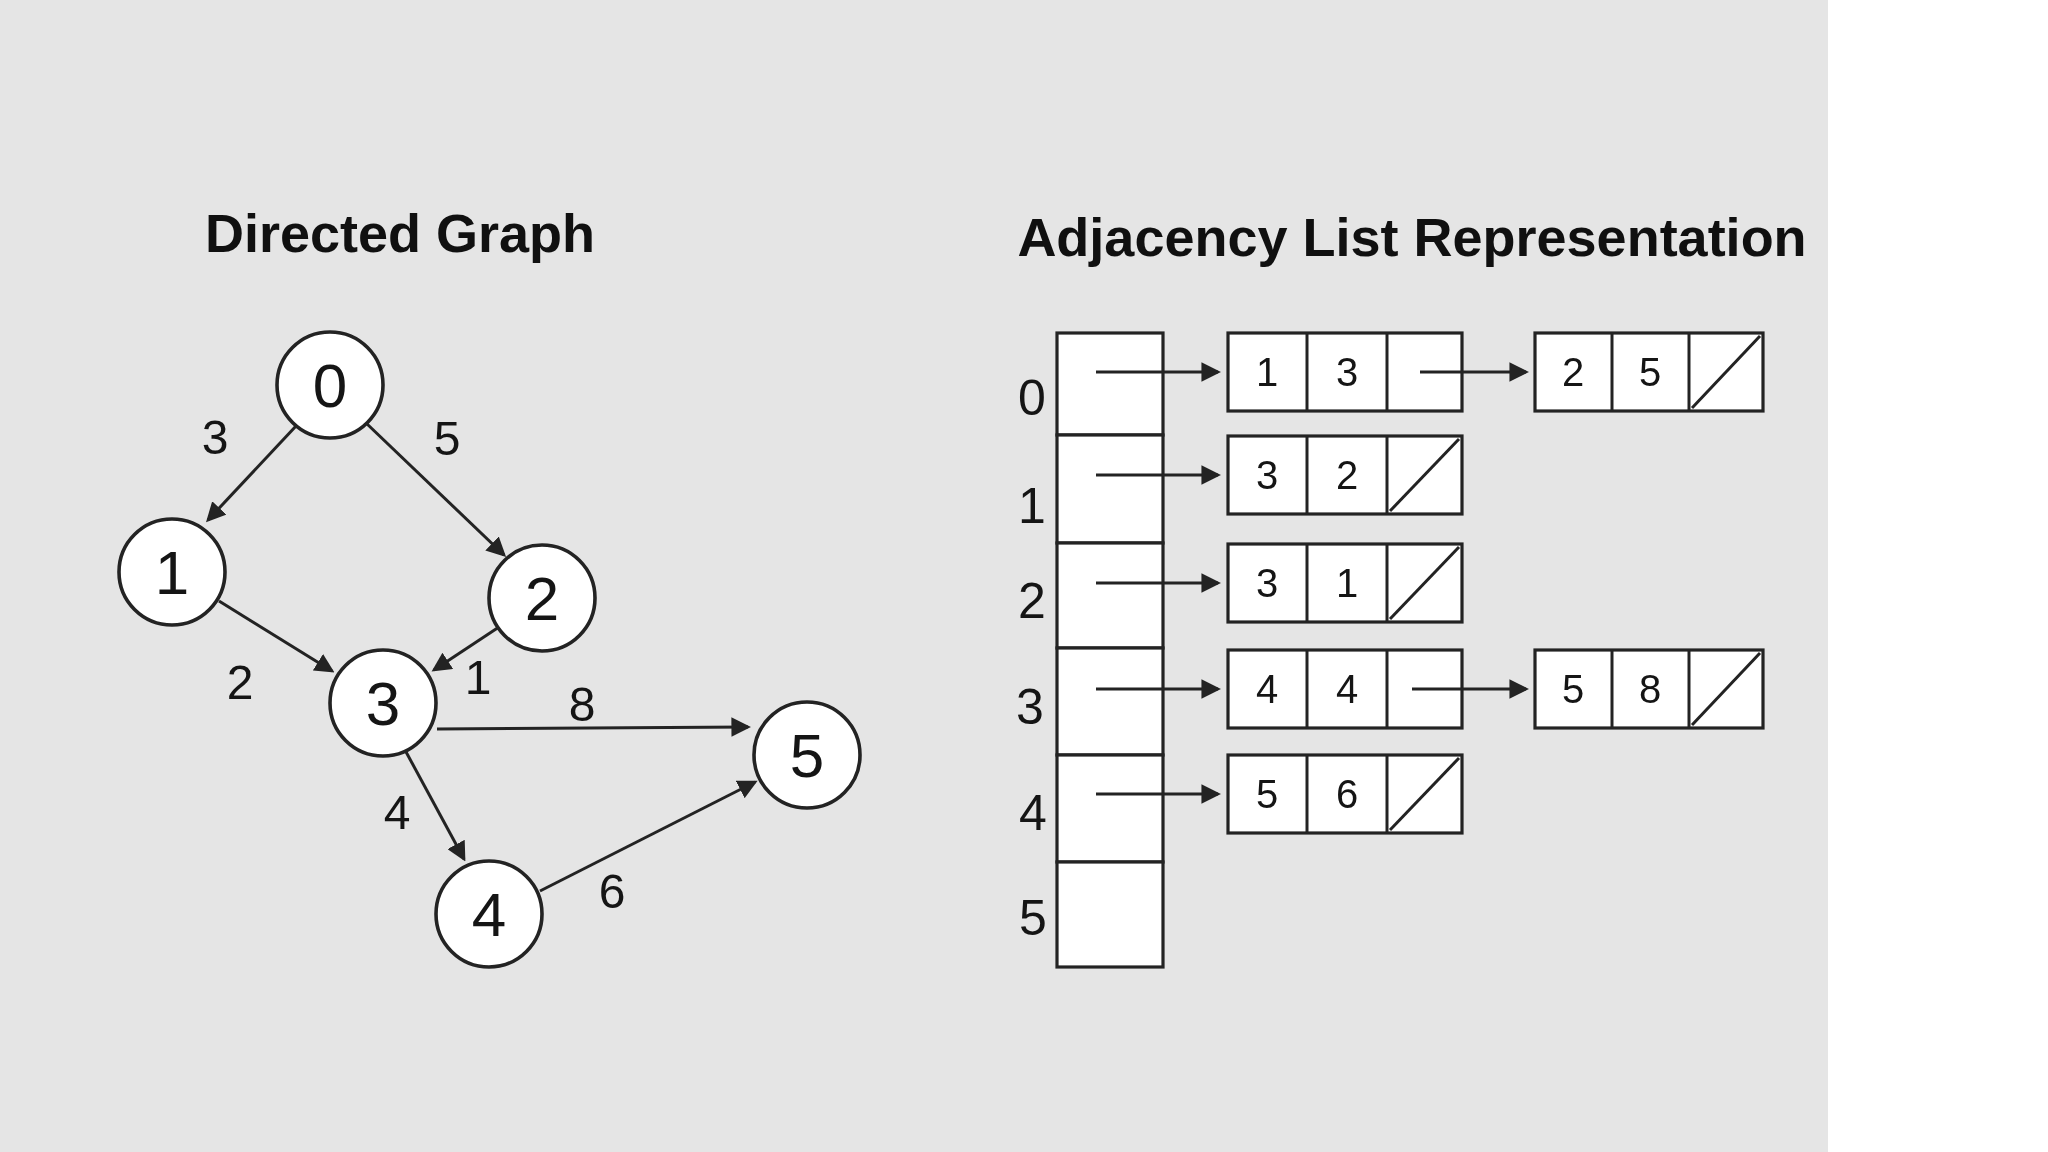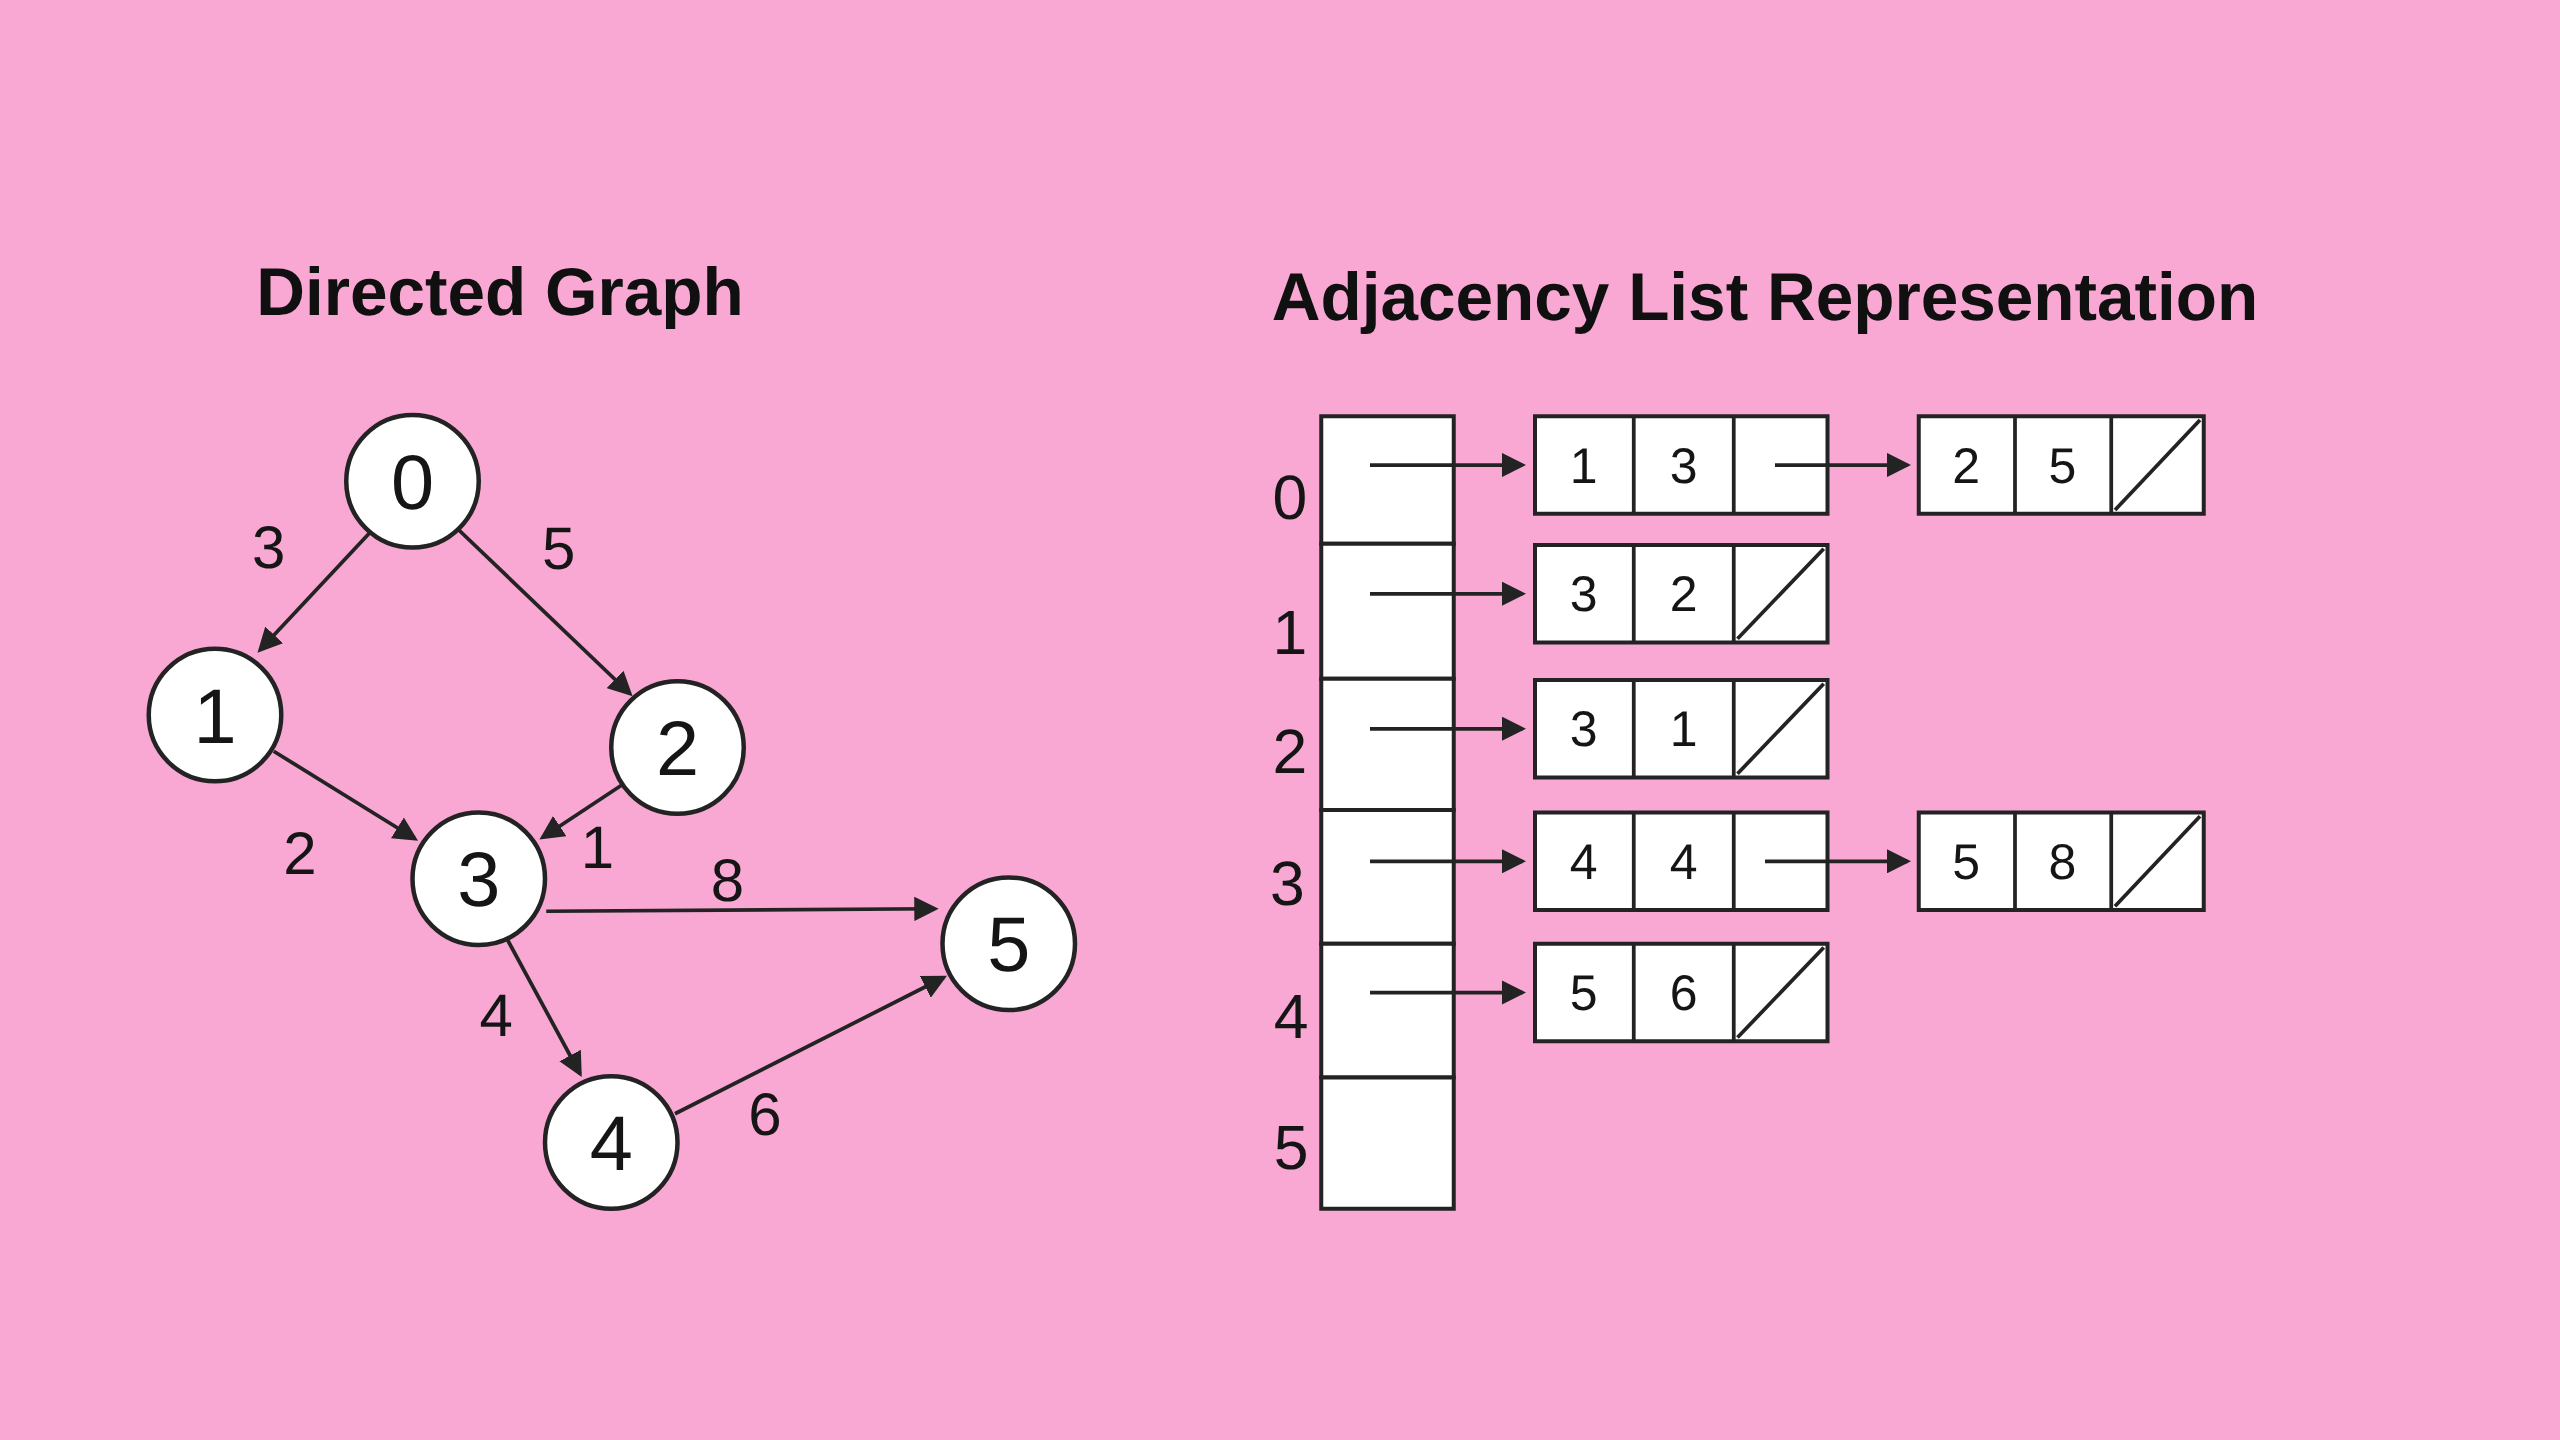--- a/index.html
+++ b/index.html
@@ -1,17 +1,17 @@
 <!DOCTYPE html>
 <html><head>
 <meta charset="utf-8">
 <style>
   html,body{margin:0;padding:0;background:#ffffff;}
   body{width:2048px;height:1152px;font-family:"Liberation Sans",sans-serif;}
-  .page{position:relative;width:2048px;height:1152px;background:#f9a8d4;overflow:hidden;}
+  .page{position:relative;width:1828px;height:1152px;background:#e5e5e5;overflow:hidden;}
   svg{display:block;}
   .ink-line{stroke:#232323;stroke-width:3;fill:none;}
   .ink-box{stroke:#232323;stroke-width:3.2;fill:#ffffff;}
   .node-circle{stroke:#232323;stroke-width:3.6;fill:#ffffff;}
   .title{font:700 54px "Liberation Sans",sans-serif;fill:#101010;text-anchor:middle;}
   .node-label{font:400 62px "Liberation Sans",sans-serif;fill:#151515;text-anchor:middle;}
   .weight-label{font:400 48px "Liberation Sans",sans-serif;fill:#151515;text-anchor:middle;}
   .row-label{font:400 50px "Liberation Sans",sans-serif;fill:#151515;text-anchor:middle;}
   .cell-digit{font:400 40px "Liberation Sans",sans-serif;fill:#151515;text-anchor:middle;}
 </style>

